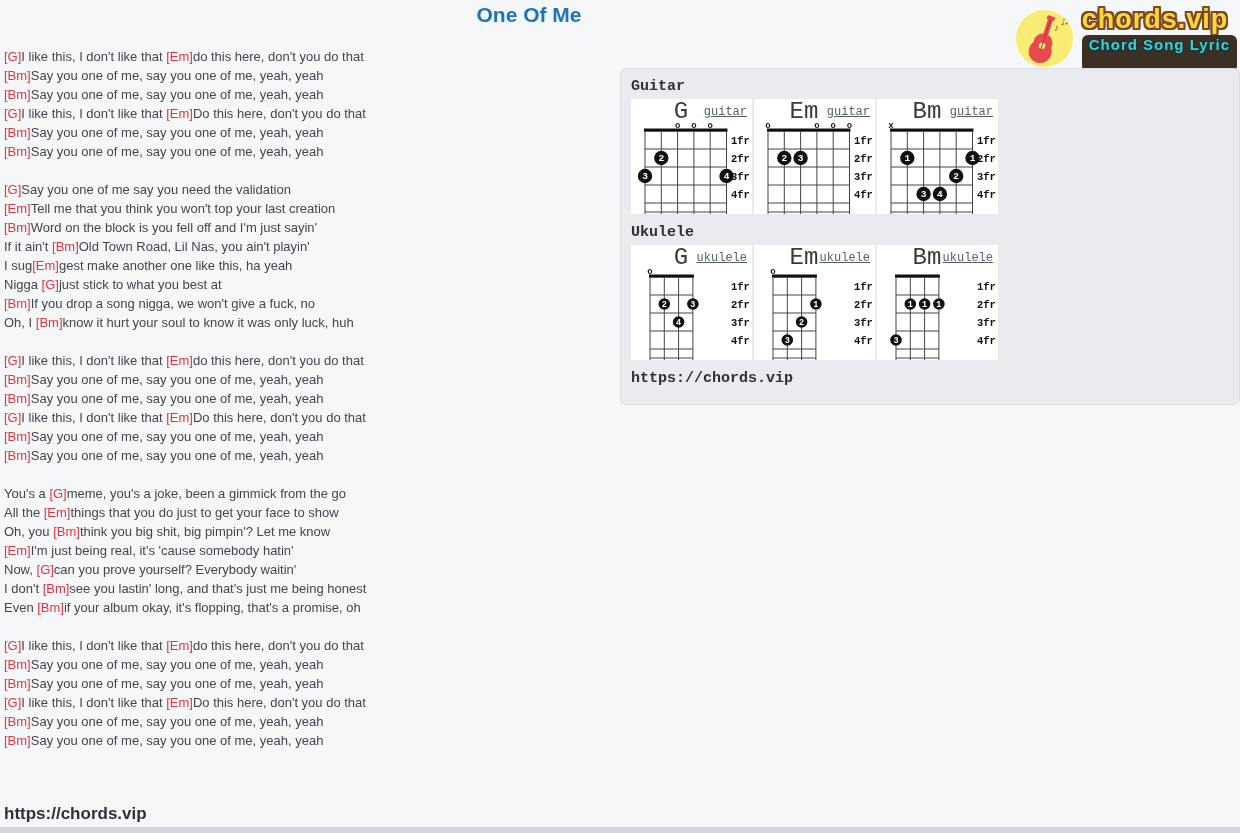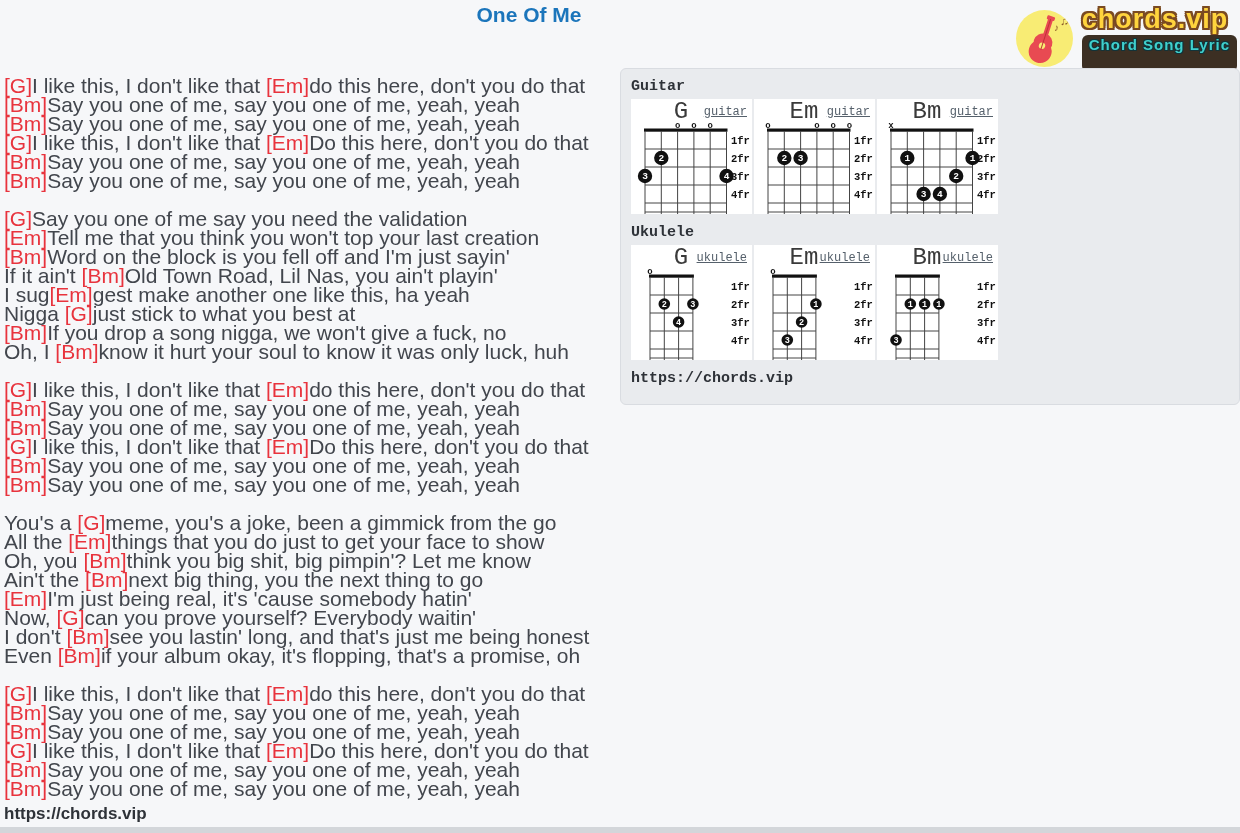--- a/index.html
+++ b/index.html
@@ -27,21 +27,21 @@
                  0 -2px 0 #7a4a22, 0 2px 0 #7a4a22, -2px 0 0 #7a4a22, 2px 0 0 #7a4a22;
     line-height:30px;
   }
   .tagline-badge {
     display:inline-block; background:#3c2f23; border-radius:6px; padding:1px 7px 19px 7px;
     font-size:15px; font-weight:bold; color:#3fd0cd; letter-spacing:1px;
     text-shadow:1px 1px 0 #12343a, -1px 1px 0 #12343a, 1px -1px 0 #12343a, -1px -1px 0 #12343a;
     margin-top:1px;
   }
   
-  .lyrics { position:absolute; left:4px; top:76px; width:612px; font-size:21px; line-height:19px; }
+  .lyrics { position:absolute; left:4px; top:47px; width:612px; font-size:13px; line-height:19px; }
   .stanza { margin-bottom:19px; }
   .line { white-space:nowrap; }
   .chord { color:#e8333d; }
   .lyrics-footer {
     position:absolute; left:4px; top:804px; font-size:17px; font-weight:bold; color:#2e3238;
   }
   
   .panel {
     position:absolute; left:620px; top:68px; width:620px; height:337px;
     background:#e9ebee; border:1px solid #d9dce1; border-radius:6px;
@@ -113,21 +113,20 @@
       <div class="line"><span class="chord">[Bm]</span><span>Say you one of me, say you one of me, yeah, yeah</span></div>
       <div class="line"><span class="chord">[Bm]</span><span>Say you one of me, say you one of me, yeah, yeah</span></div>
       <div class="line"><span class="chord">[G]</span><span>I like this, I don't like that </span><span class="chord">[Em]</span><span>Do this here, don't you do that</span></div>
       <div class="line"><span class="chord">[Bm]</span><span>Say you one of me, say you one of me, yeah, yeah</span></div>
       <div class="line"><span class="chord">[Bm]</span><span>Say you one of me, say you one of me, yeah, yeah</span></div>
     </div>
     <div class="stanza">
       <div class="line"><span>You's a </span><span class="chord">[G]</span><span>meme, you's a joke, been a gimmick from the go</span></div>
       <div class="line"><span>All the </span><span class="chord">[Em]</span><span>things that you do just to get your face to show</span></div>
       <div class="line"><span>Oh, you </span><span class="chord">[Bm]</span><span>think you big shit, big pimpin'? Let me know</span></div>
-      <div class="line"><span>Ain't the </span><span class="chord">[Bm]</span><span>next big thing, you the next thing to go</span></div>
       <div class="line"><span class="chord">[Em]</span><span>I'm just being real, it's 'cause somebody hatin'</span></div>
       <div class="line"><span>Now, </span><span class="chord">[G]</span><span>can you prove yourself? Everybody waitin'</span></div>
       <div class="line"><span>I don't </span><span class="chord">[Bm]</span><span>see you lastin' long, and that's just me being honest</span></div>
       <div class="line"><span>Even </span><span class="chord">[Bm]</span><span>if your album okay, it's flopping, that's a promise, oh</span></div>
     </div>
     <div class="stanza">
       <div class="line"><span class="chord">[G]</span><span>I like this, I don't like that </span><span class="chord">[Em]</span><span>do this here, don't you do that</span></div>
       <div class="line"><span class="chord">[Bm]</span><span>Say you one of me, say you one of me, yeah, yeah</span></div>
       <div class="line"><span class="chord">[Bm]</span><span>Say you one of me, say you one of me, yeah, yeah</span></div>
       <div class="line"><span class="chord">[G]</span><span>I like this, I don't like that </span><span class="chord">[Em]</span><span>Do this here, don't you do that</span></div>

